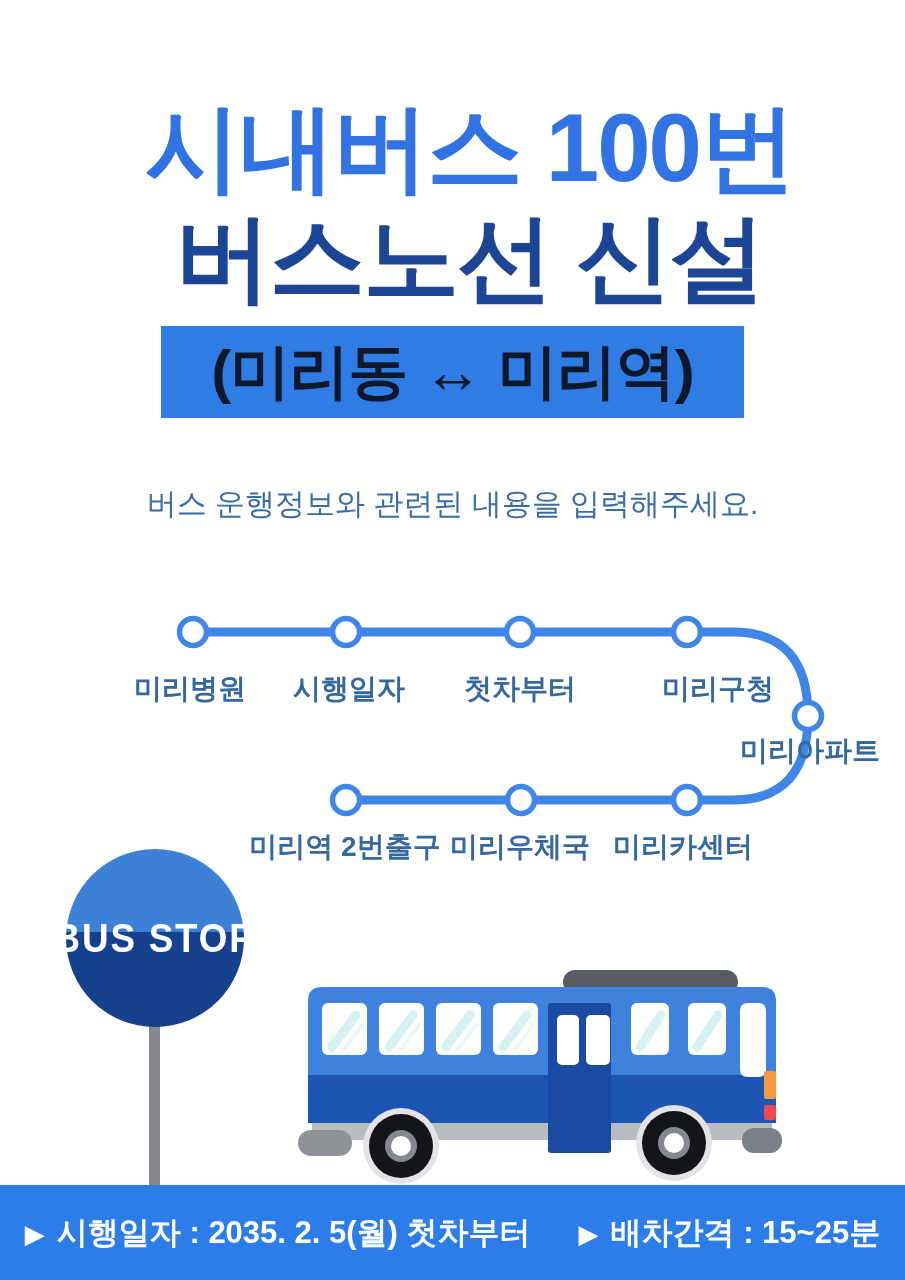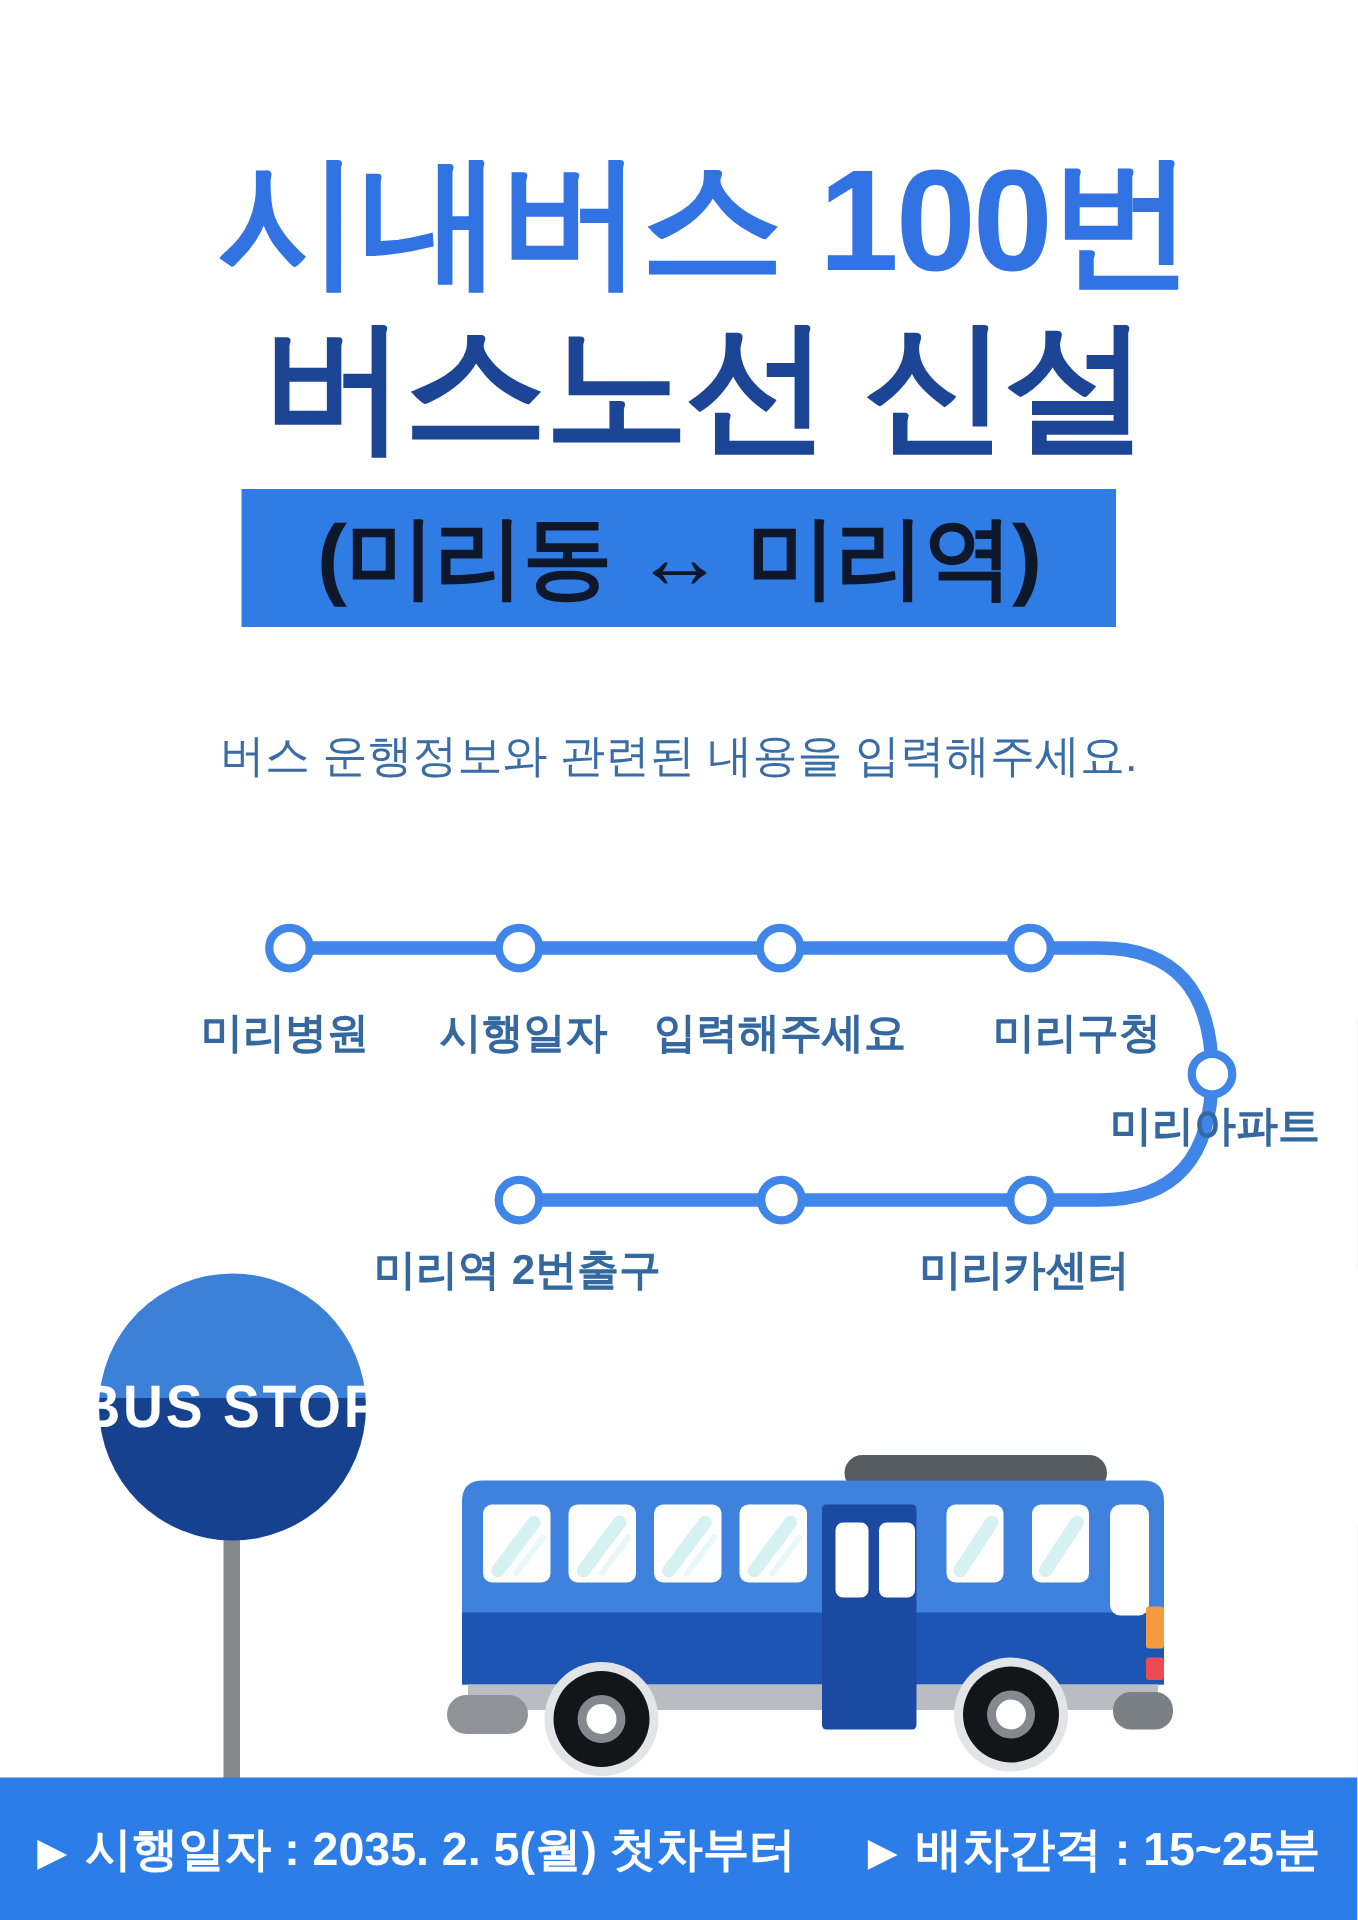--- a/index.html
+++ b/index.html
@@ -72,24 +72,25 @@
     <circle class="stop-dot" cx="346" cy="72" r="13.5"></circle>
     <circle class="stop-dot" cx="520" cy="72" r="13.5"></circle>
     <circle class="stop-dot" cx="687" cy="72" r="13.5"></circle>
     <circle class="stop-dot" cx="808" cy="156" r="13.5"></circle>
     <circle class="stop-dot" cx="687" cy="240" r="13.5"></circle>
     <circle class="stop-dot" cx="521" cy="240" r="13.5"></circle>
     <circle class="stop-dot" cx="346" cy="240" r="13.5"></circle>
   </svg>
   <span class="stop-label" style="left:190px; top:670px;">미리병원</span>
   <span class="stop-label" style="left:349px; top:670px;">시행일자</span>
-  <span class="stop-label" style="left:520px; top:670px;">입력해주세요</span>
+  <span class="stop-label" style="left:520px; top:670px;">첫차부터</span>
   <span class="stop-label" style="left:718px; top:670px;">미리구청</span>
   <span class="stop-label" style="left:810px; top:732px;text-align:right;">미리아파트</span>
   <span class="stop-label" style="left:345px; top:828px;">미리역 2번출구</span>
+  <span class="stop-label" style="left:520px; top:828px;">미리우체국</span>
   <span class="stop-label" style="left:683px; top:828px;">미리카센터</span>
 
   <div class="sign-pole"></div>
   <div class="sign">
     <span>BUS</span>
     <span>STOP</span>
   </div>
 
   <svg class="bus-svg" viewBox="0 0 484 230">
     <defs>

